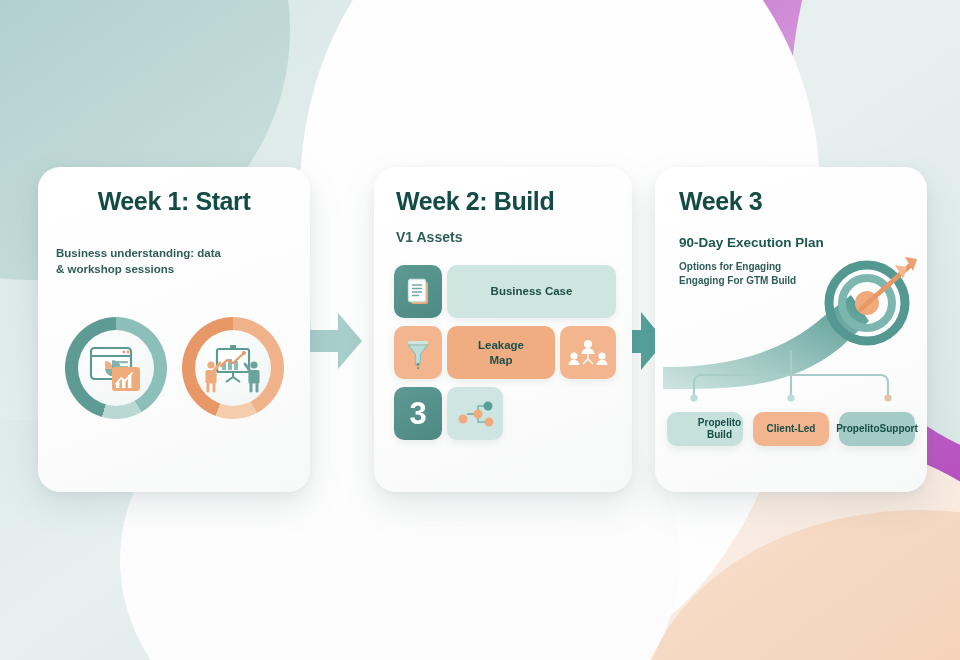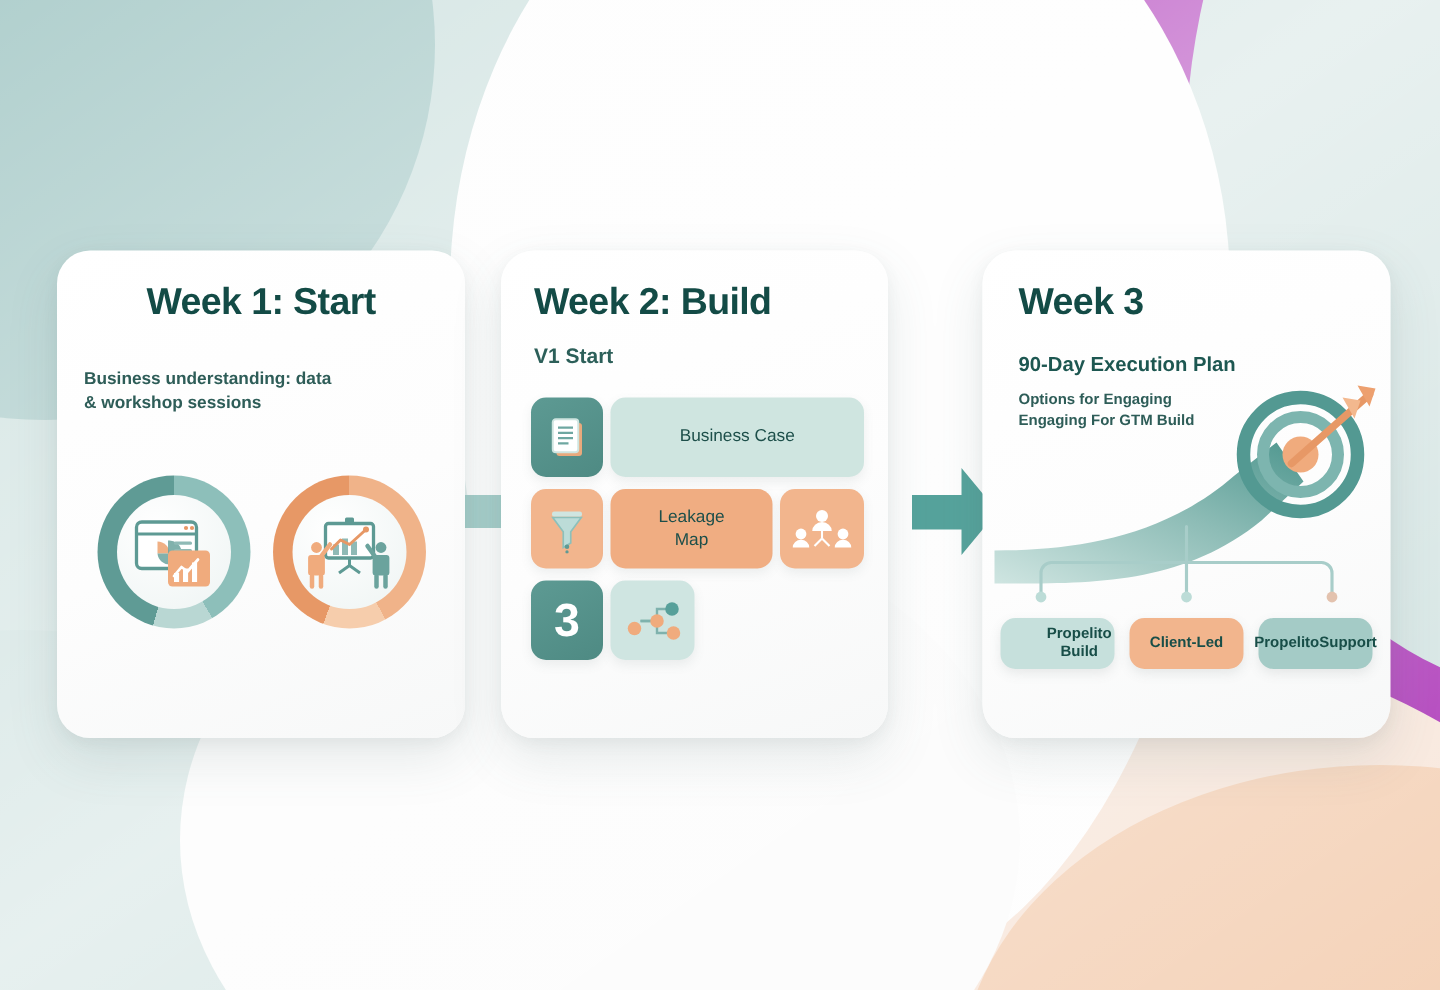--- a/index.html
+++ b/index.html
@@ -73,21 +73,21 @@
 
   
   .card {
     position: absolute;
     background: linear-gradient(160deg, #ffffff 0%, #fdfdfd 55%, #f7f8f8 100%);
     border-radius: 22px;
     box-shadow: 0 14px 34px rgba(80,105,105,0.13), 0 3px 10px rgba(80,105,105,0.07);
     overflow: hidden;
   }
   #card-week1 { left: 38px;  top: 167px; width: 272px; height: 325px; }
-  #card-week2 { left: 334px; top: 167px; width: 258px; height: 325px; }
+  #card-week2 { left: 374px; top: 167px; width: 258px; height: 325px; }
   #card-week3 { left: 655px; top: 167px; width: 272px; height: 325px; }
 
   .card-title {
     color: #134b46;
     font-weight: 700;
     letter-spacing: -0.4px;
   }
   .card-sub {
     color: #2c5f59;
     font-weight: 600;
@@ -120,21 +120,21 @@
 
   .asset-row { display: flex; align-items: stretch; gap: 5px; height: 53px; }
   .chip {
     border-radius: 10px;
     display: flex; align-items: center; justify-content: center;
     box-shadow: 0 3px 7px rgba(90,110,110,0.10);
   }
   .chip-icon { width: 48px; flex: none; }
   .chip-label {
     flex: 1;
-    font-size: 11.5px; font-weight: 400; text-align: center;
+    font-size: 11.5px; font-weight: 700; text-align: center;
     color: #1d4f4a; line-height: 1.25; padding: 0 24px;
   }
   .chip-extra { width: 56px; flex: none; }
 
   .c-teal-dark { background: linear-gradient(150deg, #5d9a93 0%, #4e8a83 100%); }
   .c-mint      { background: #cfe5e0; }
   .c-mint-soft { background: #cfe5e1; }
   .c-peach     { background: #f2b58d; }
   .c-peach-alt { background: #f0ad82; }
 
@@ -247,21 +247,21 @@
           </svg>
         </div>
       </div>
 
     </div>
   </div>
 
   <div class="card" id="card-week2">
 
     <div class="card-title" id="w2-title">Week 2: Build</div>
-    <div class="card-sub" id="w2-sub">V1 Start</div>
+    <div class="card-sub" id="w2-sub">V1 Assets</div>
 
     <div id="w2-rows">
 
       <div class="asset-row">
         <div class="chip chip-icon c-teal-dark">
           <svg width="26" height="30" viewBox="0 0 26 30">
             <rect x="6" y="5" width="17" height="22" rx="2" fill="#e9a97c"></rect>
             <rect x="3.5" y="2.5" width="17" height="22" rx="2" fill="#ffffff" stroke="#cfe5e0" stroke-width="1.3"></rect>
             <line x1="7" y1="8" x2="17" y2="8" stroke="#6ea7a1" stroke-width="1.5"></line>
             <line x1="7" y1="11.5" x2="17" y2="11.5" stroke="#6ea7a1" stroke-width="1.5"></line>

